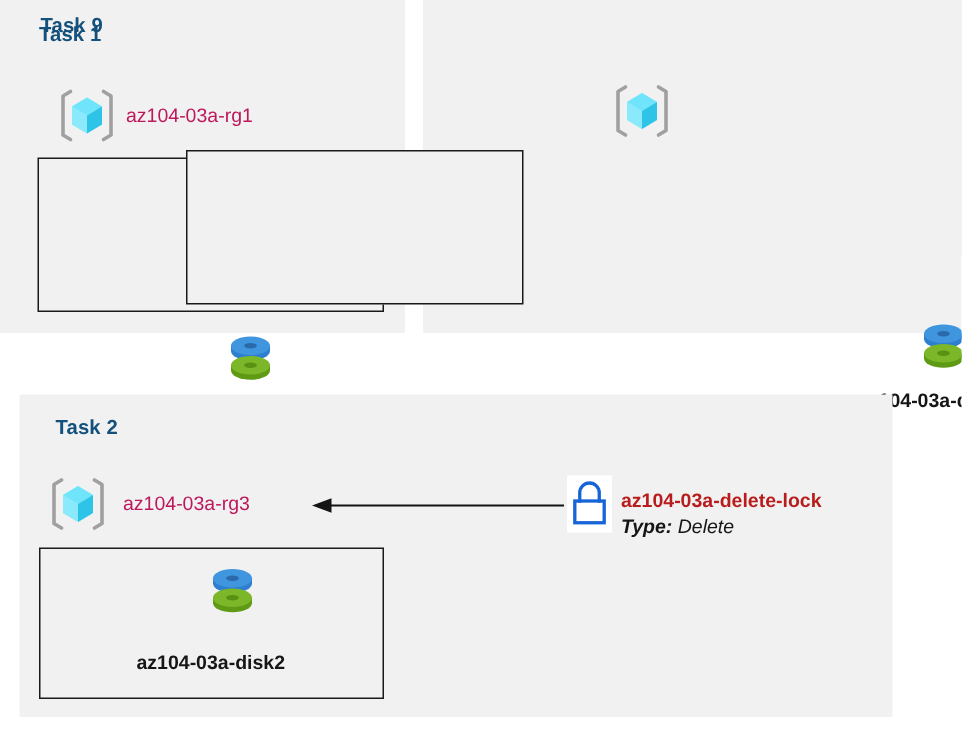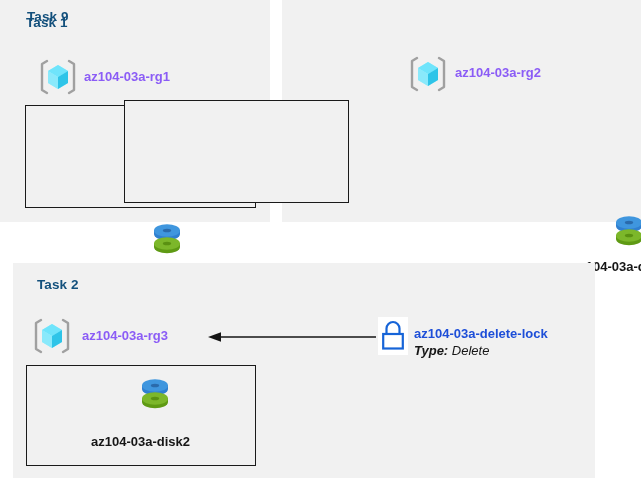--- a/index.html
+++ b/index.html
@@ -62,23 +62,23 @@
     height: 38px;
   }
   .rg-icon svg { display: block; width: 40px; height: 38px; }
 
   #rg-icon-1 { left: 38px;  top: 58px; }
   #rg-icon-2 { left: 408px; top: 55px; }
   #rg-icon-3 { left: 32px;  top: 317px; }
 
   .rg-label {
     position: absolute;
-    font-weight: bold;
-    font-size: 13px;
-    color: #8b5cf6;
+    font-weight: normal;
+    font-size: 13px;
+    color: #be185d;
     white-space: nowrap;
   }
   #rg-label-1 { left: 84px;  top: 69px; }
   #rg-label-2 { left: 455px; top: 65px; }
   #rg-label-3 { left: 82px;  top: 328px; }
 
   
   .disk-icon {
     position: absolute;
     width: 38px;
@@ -127,21 +127,21 @@
     background: #ffffff;
   }
   #lock-icon svg { display: block; width: 30px; height: 38px; }
 
   #lock-name {
     position: absolute;
     left: 414px;
     top: 326px;
     font-weight: bold;
     font-size: 13px;
-    color: #1d4ed8;
+    color: #b91c1c;
     white-space: nowrap;
   }
   #lock-type-row {
     position: absolute;
     left: 414px;
     top: 343px;
     font-size: 13px;
     color: #161616;
     white-space: nowrap;
   }
@@ -196,21 +196,20 @@
   <div class="rg-icon" id="rg-icon-2">
     <svg viewBox="0 0 40 38" xmlns="http://www.w3.org/2000/svg">
       <path d="M9 3 L4 6 L4 32 L9 35" fill="none" stroke="#a0a0a0" stroke-width="2.4" stroke-linecap="round" stroke-linejoin="round"></path>
       <path d="M31 3 L36 6 L36 32 L31 35" fill="none" stroke="#a0a0a0" stroke-width="2.4" stroke-linecap="round" stroke-linejoin="round"></path>
       <polygon points="20,7 30,13 30,25 20,31 10,25 10,13" fill="#9cf0ff"></polygon>
       <polygon points="20,7 30,13 20,19 10,13" fill="#6fe4fb"></polygon>
       <polygon points="20,19 30,13 30,25 20,31" fill="#2ec4e8"></polygon>
       <polygon points="20,19 10,13 10,25 20,31" fill="#8ae9fb"></polygon>
     </svg>
   </div>
-  <div class="rg-label" id="rg-label-2">az104-03a-rg2</div>
 
   <div class="inner-box" id="box-task2">
     <div class="disk-icon" id="disk-icon-2">
       <svg viewBox="0 0 38 38" xmlns="http://www.w3.org/2000/svg">
         <ellipse cx="19" cy="13" rx="13" ry="6.2" fill="#2f7fd0"></ellipse>
         <rect x="6" y="9" width="26" height="4" fill="#2f7fd0"></rect>
         <ellipse cx="19" cy="9.5" rx="13" ry="6.2" fill="#3f96de"></ellipse>
         <ellipse cx="19" cy="9.5" rx="4.2" ry="1.8" fill="#2a6aab"></ellipse>
         <ellipse cx="19" cy="26" rx="13" ry="6.2" fill="#5f9a14"></ellipse>
         <rect x="6" y="22" width="26" height="4" fill="#5f9a14"></rect>

